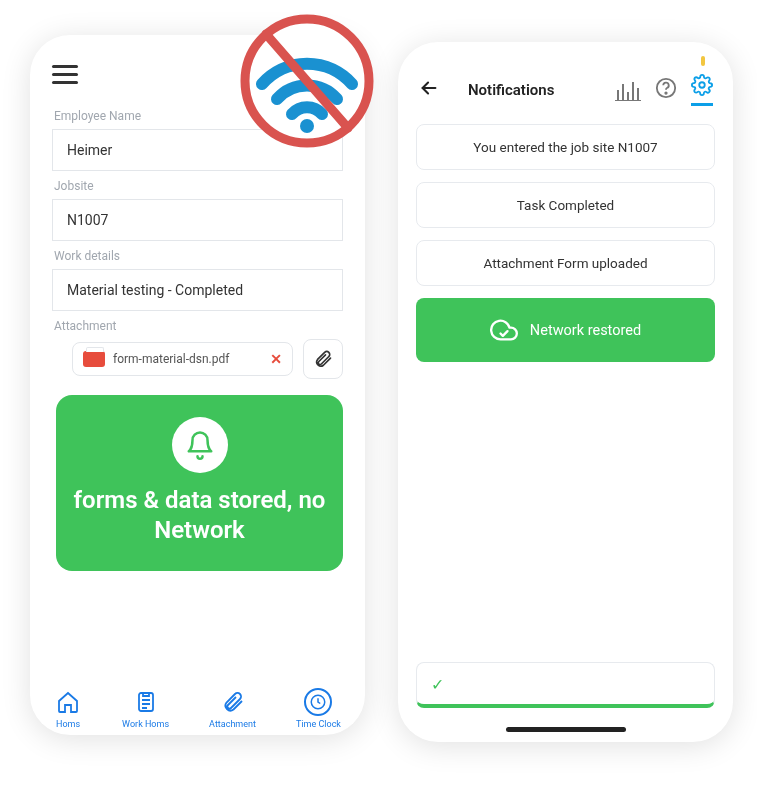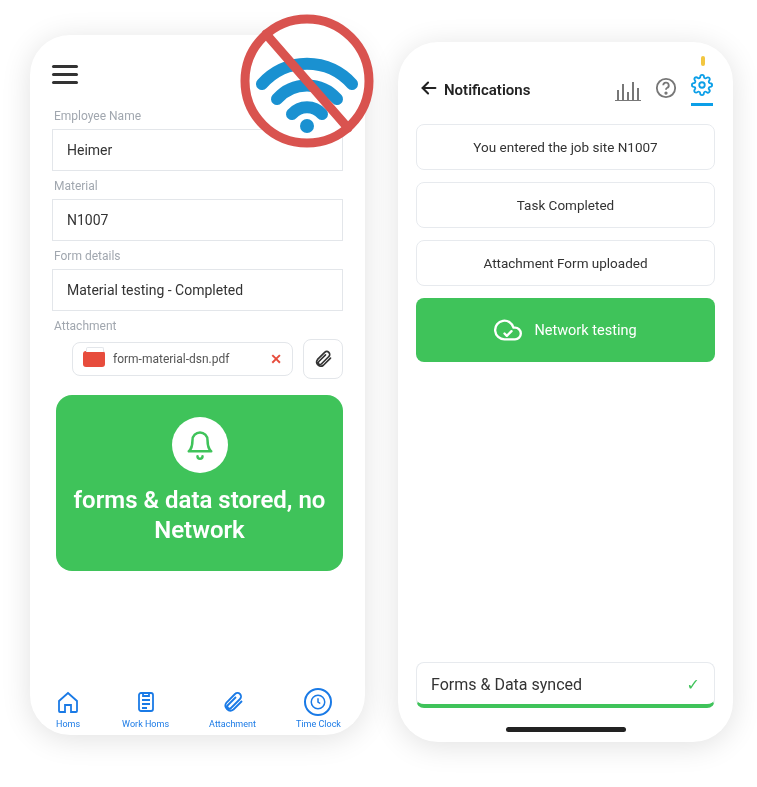--- a/index.html
+++ b/index.html
@@ -82,21 +82,21 @@
     color:#1a7ae6; font-size:9px; cursor:pointer; }
   .nav-item svg { stroke:#1a7ae6; fill:none; }
   .nav-icon-wrap { width:28px; height:28px; display:flex; align-items:center; justify-content:center; }
   .nav-clock-circle {
     width:28px; height:28px; border-radius:50%; border:2px solid #1a7ae6;
     display:flex; align-items:center; justify-content:center;
   }
 
   
   .header-r {
-    display:flex; align-items:center; gap:4px; padding: 32px 20px 12px 20px;
+    display:flex; align-items:center; gap:28px; padding: 32px 20px 12px 20px;
   }
   .back-arrow { cursor:pointer; }
   .header-r .title { font-size:15px; font-weight:600; color:#222; }
   .header-r .right { margin-left:auto; display:flex; gap:14px; align-items:center; }
   .gear-active { border-bottom:3px solid #0c9fe8; padding-bottom:3px; }
 
   .notif-body { padding: 6px 18px; display:flex; flex-direction:column; gap:12px; }
   .notif-card {
     border:1px solid #e7eaee; border-radius:8px; padding:14px 16px;
     text-align:center; font-size:13.5px; color:#333; background:#fff;
@@ -143,24 +143,24 @@
         <span style="height:8px"></span>
           <span style="height:18px"></span>
         <span style="height:12px"></span>
       </div>
     </div>
 
     <div class="form-body">
       <div class="field-label">Employee Name</div>
       <div class="field-box">Heimer</div>
 
-      <div class="field-label">Material</div>
+      <div class="field-label">Jobsite</div>
       <div class="field-box">N1007</div>
 
-      <div class="field-label">Form details</div>
+      <div class="field-label">Work details</div>
       <div class="field-box">Material testing - Completed</div>
 
       <div class="field-label">Attachment</div>
       <div class="attach-row">
         <div class="attach-chip">
           <span class="pdf-badge"></span>
           <span>form-material-dsn.pdf</span>
           <span class="x-close">✕</span>
         </div>
         <div class="clip-btn">
@@ -256,26 +256,25 @@
 
     <div class="notif-body">
       <div class="notif-card">You entered the job site N1007</div>
       <div class="notif-card">Task Completed</div>
       <div class="notif-card">Attachment Form uploaded</div>
       <div class="notif-green">
         <svg width="28" height="28" viewBox="0 0 24 24" fill="none" stroke="#fff" stroke-width="2" stroke-linecap="round" stroke-linejoin="round">
           <path d="M18 10h-1.26A8 8 0 1 0 9 20h9a5 5 0 0 0 0-10z"></path>
           <path d="M9 15l2 2 4-4"></path>
         </svg>
-        <span>Network testing</span>
+        <span>Network restored</span>
       </div>
     </div>
 
     <div class="sync-bar">
-      <span>Forms &amp; Data synced</span>
       <span class="check-green">✓</span>
     </div>
     <div class="home-indicator"></div>
   </div>
 
   <div class="no-wifi">
     <svg width="150" height="150" viewBox="0 0 150 150">
       <circle cx="75" cy="75" r="62" fill="#fff"></circle>
       <g stroke="#1a91d1" fill="none" stroke-width="12" stroke-linecap="round">
         <path d="M30 78 a60 60 0 0 1 90 0"></path>

